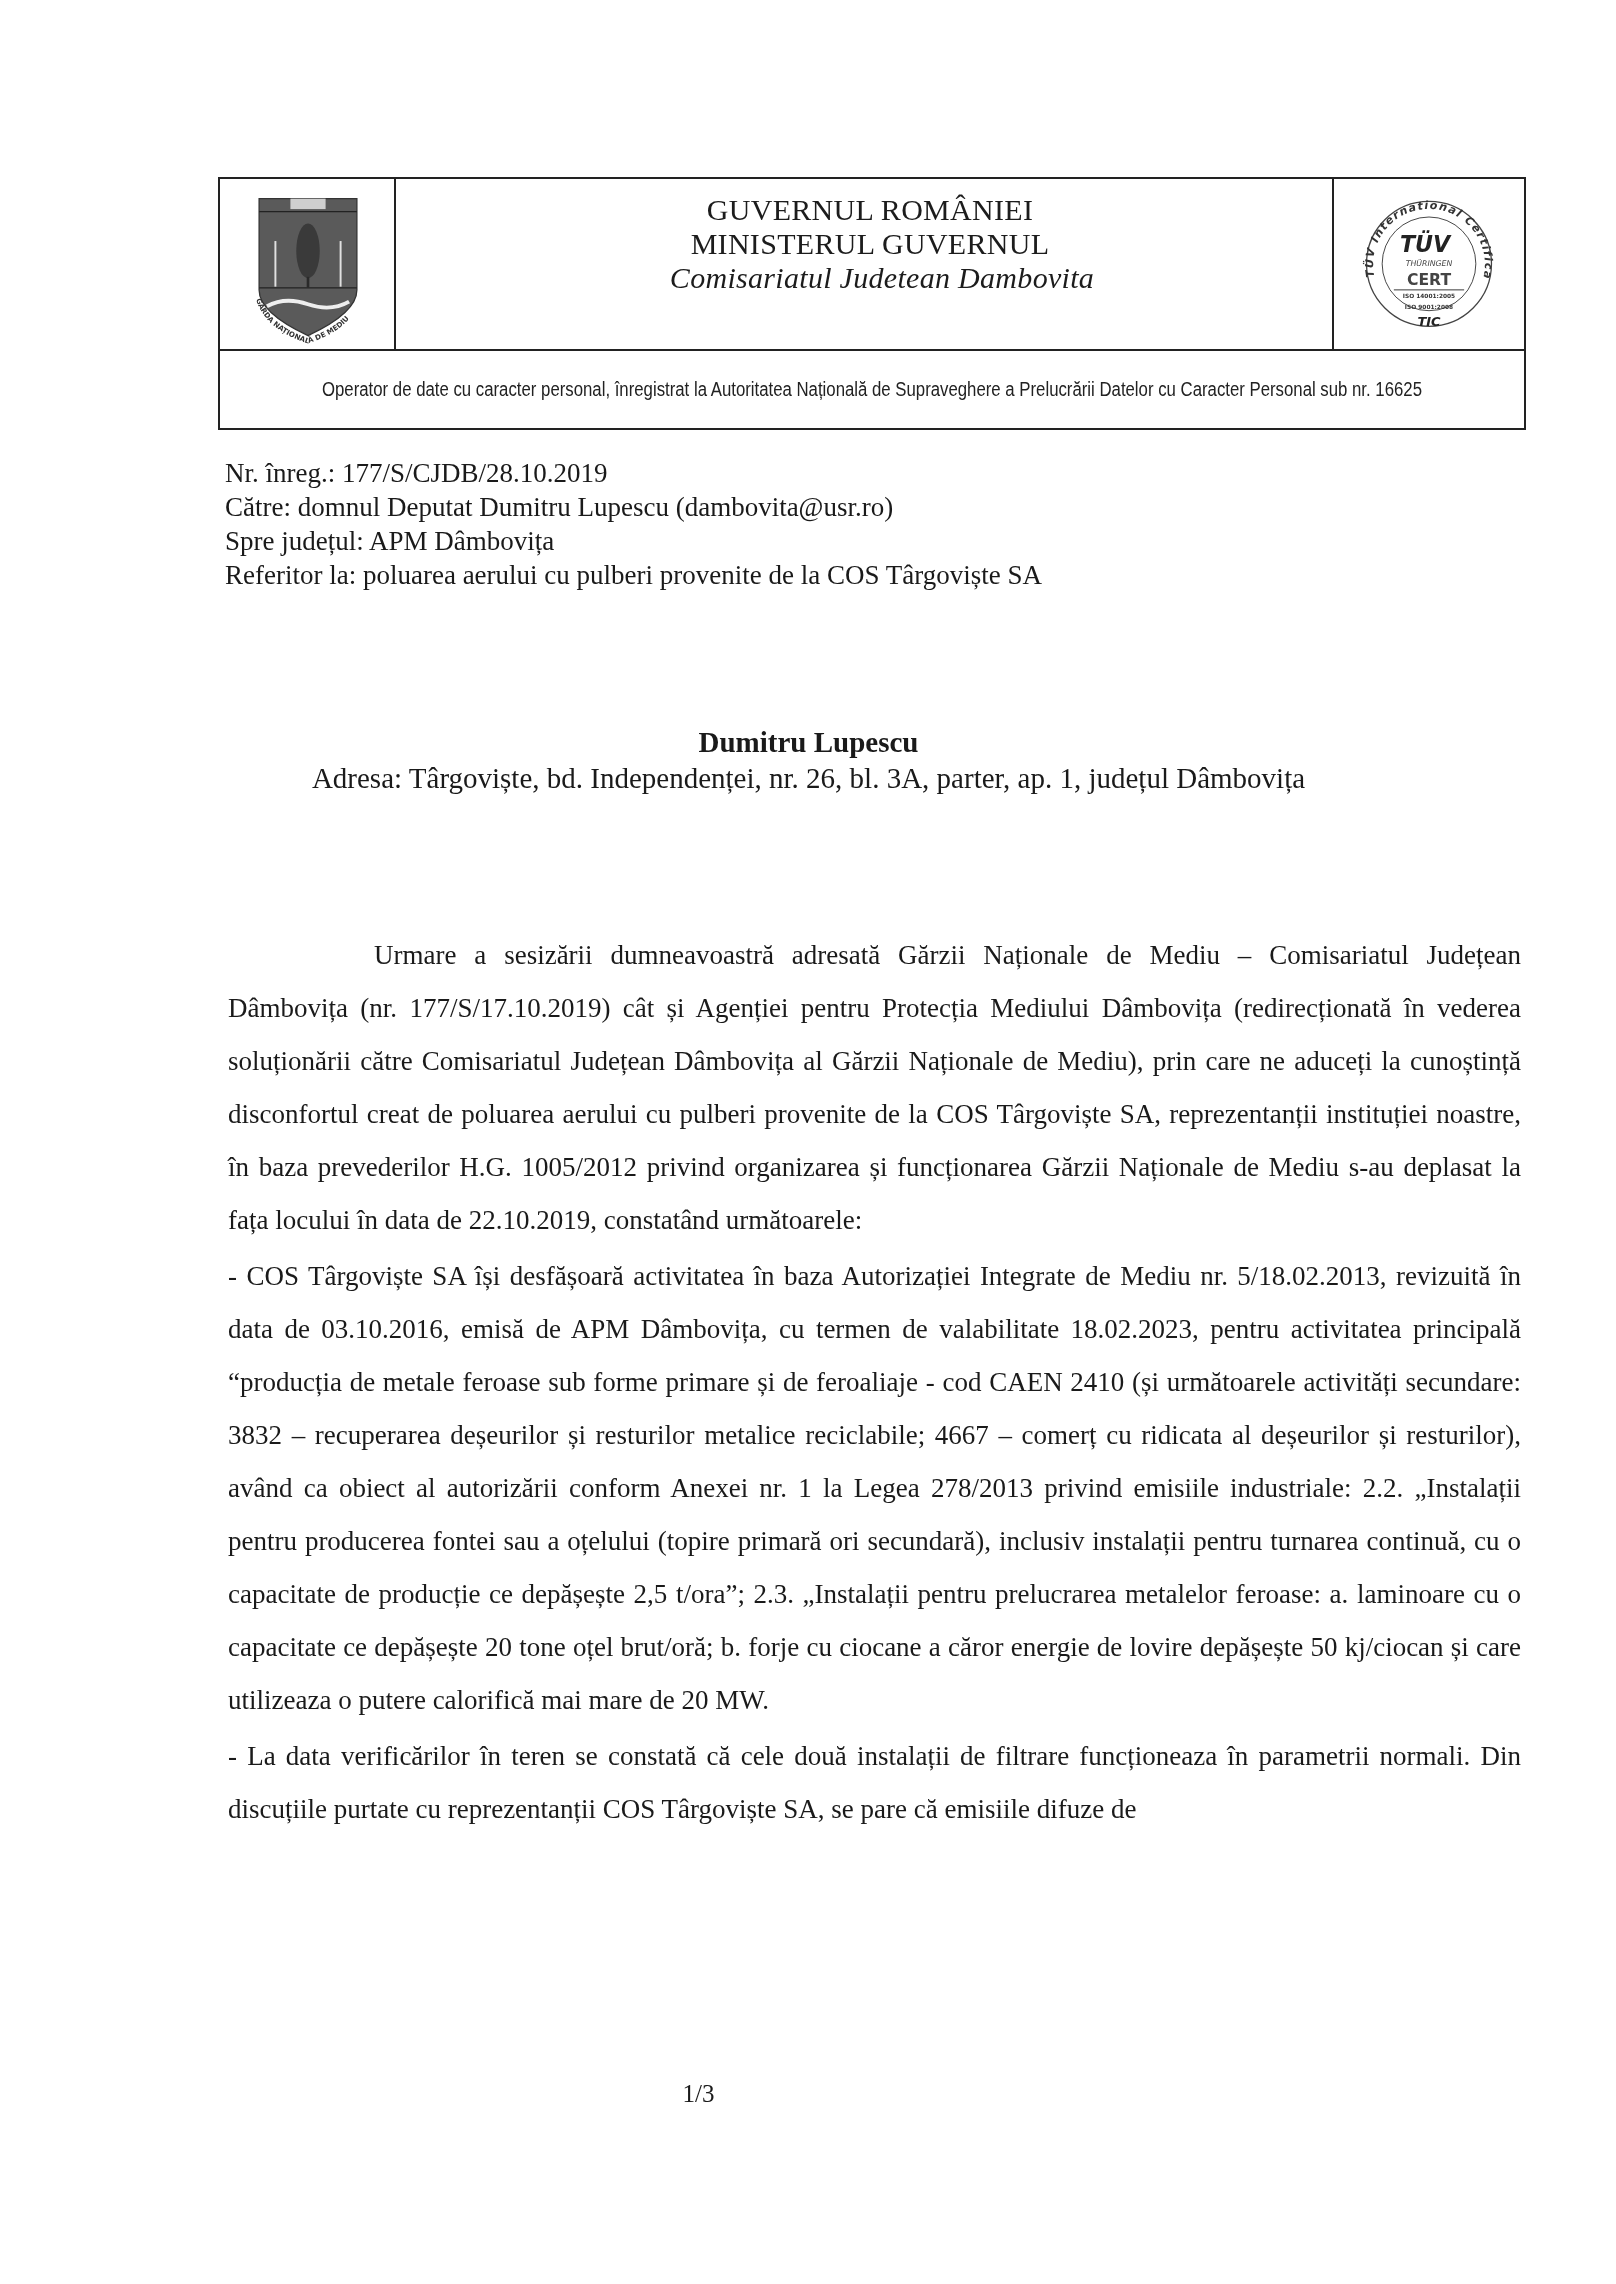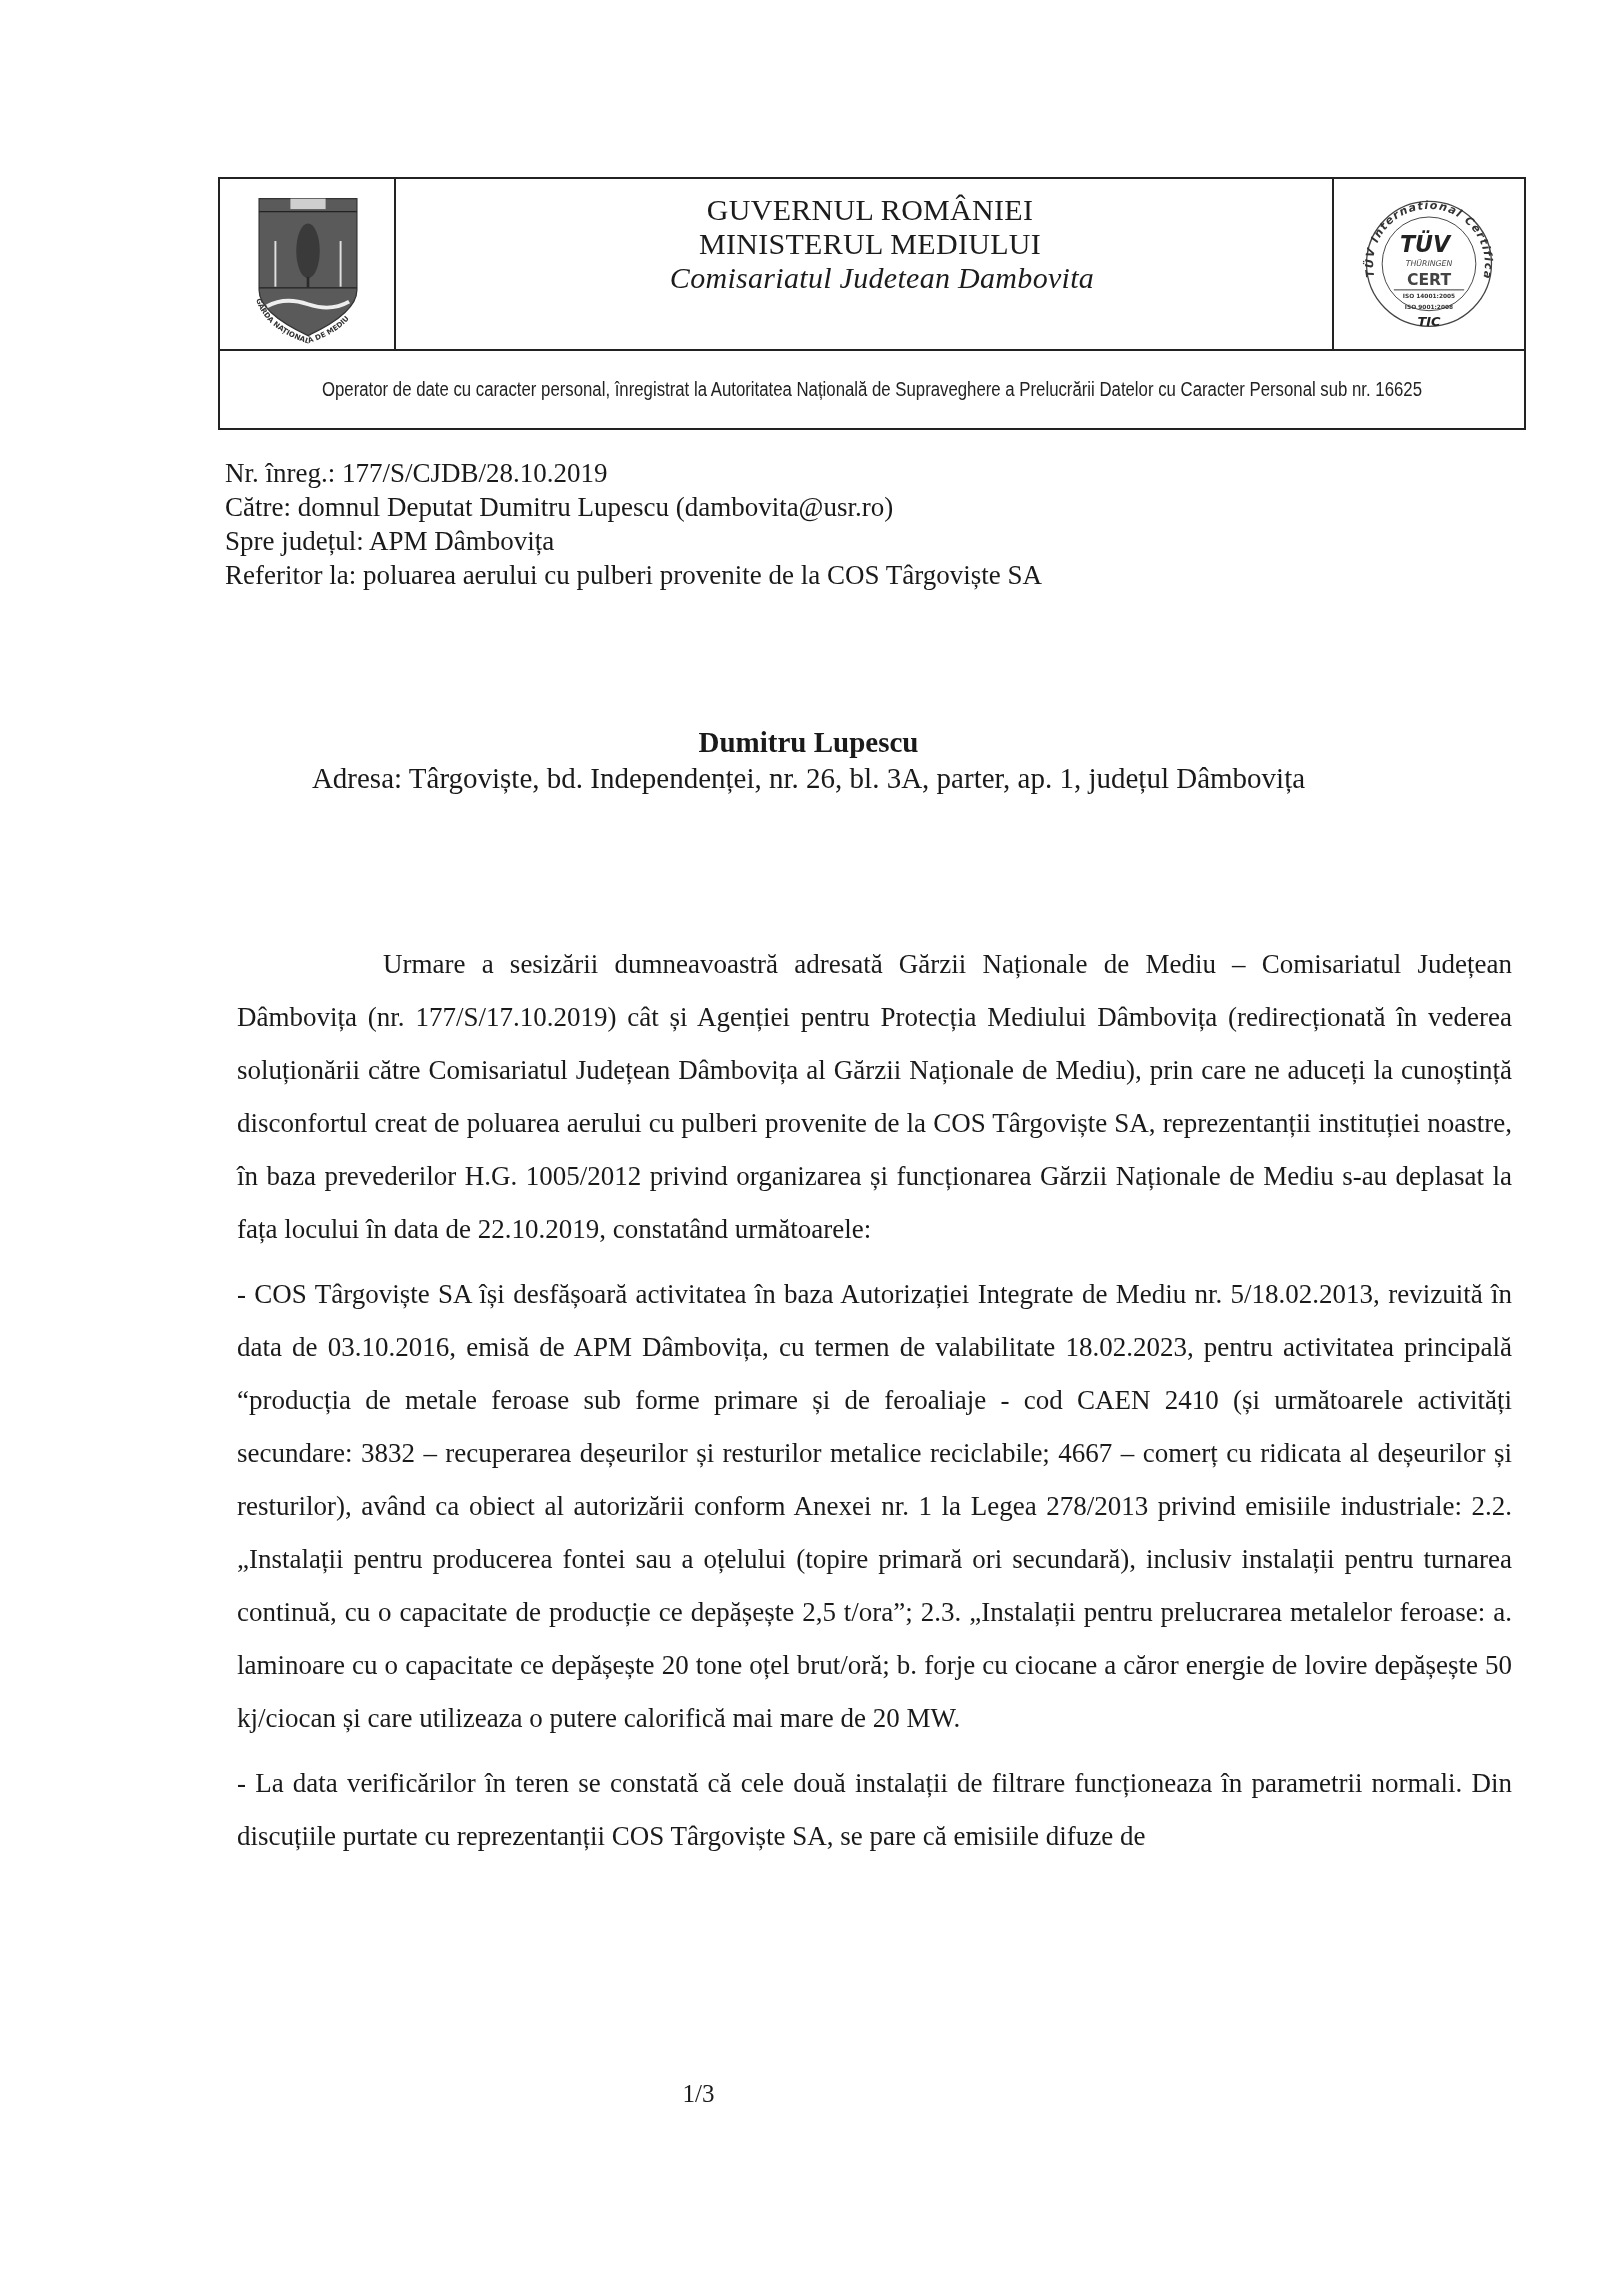--- a/index.html
+++ b/index.html
@@ -40,21 +40,21 @@
     }
     .greeting {
       position: absolute; left: 0; width: 1617px; text-align: center; top: 724px;
       font-size: 29px; line-height: 36px;
     }
     .greeting .b { font-weight: bold; }
     .body-text {
       position: absolute; left: 225px; width: 1299px; top: 926px;
       font-size: 27px; line-height: 53px; text-align: justify;
     }
-    .body-text p { margin: 12px; }
+    .body-text p { margin: 3px; }
     .body-text p.indent { text-indent: 146px; }
     .page-number {
       position: absolute; left: 0; width: 1397px; text-align: center; top: 2080px;
       font-size: 25px;
     }
     svg { display: block; }
   </style>
 </head>
 <body>
 
@@ -72,21 +72,21 @@
         <line x1="60" y1="167" x2="210" y2="167" stroke="#222" stroke-width="2"></line>
         <path d="M72 195 Q100 180 135 192 T198 188" fill="none" stroke="#eee" stroke-width="6"></path>
         <path id="crestArc" d="M52 170 Q60 228 135 252 Q210 228 218 170" fill="none"></path>
         <text font-family="DejaVu Sans, sans-serif" font-size="11" font-weight="bold" fill="#333">
           <textPath href="#crestArc" startOffset="6%">GARDA NAȚIONALĂ DE MEDIU</textPath>
         </text>
       </svg>
     </div>
     <div class="title-cell">
       <div class="title-line">GUVERNUL ROMÂNIEI</div>
-      <div class="title-line">MINISTERUL MEDIULUI</div>
+      <div class="title-line">MINISTERUL GUVERNUL</div>
       <div class="title-line italic">Comisariatul Judetean Dambovita</div>
     </div>
     <div class="cert-cell">
       <svg width="190" height="171" viewBox="0 0 292 262">
         <circle cx="146" cy="130" r="96" fill="none" stroke="#444" stroke-width="2"></circle>
         <circle cx="146" cy="130" r="72" fill="none" stroke="#444" stroke-width="1.5"></circle>
         <path id="sealArc" d="M62 150 A86 86 0 1 1 230 150" fill="none"></path>
         <text font-family="DejaVu Sans, sans-serif" font-size="17" font-style="italic" font-weight="bold" fill="#333" letter-spacing="2">
           <textPath href="#sealArc">TÜV International Certification</textPath>
         </text>

